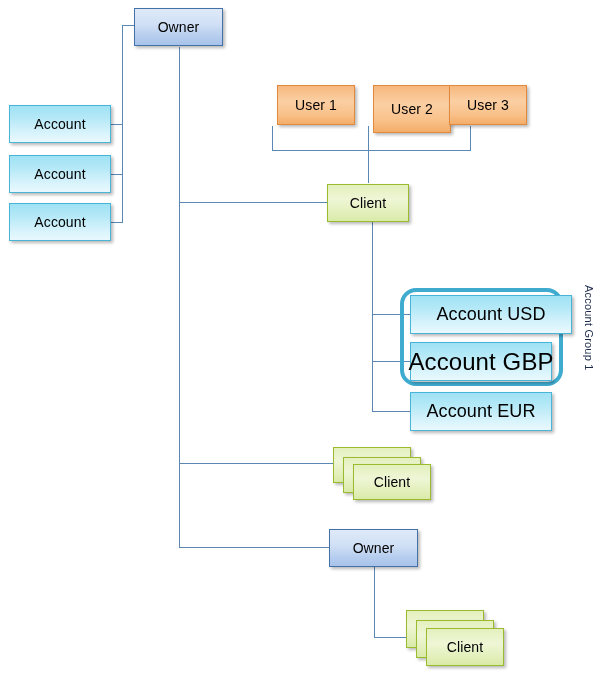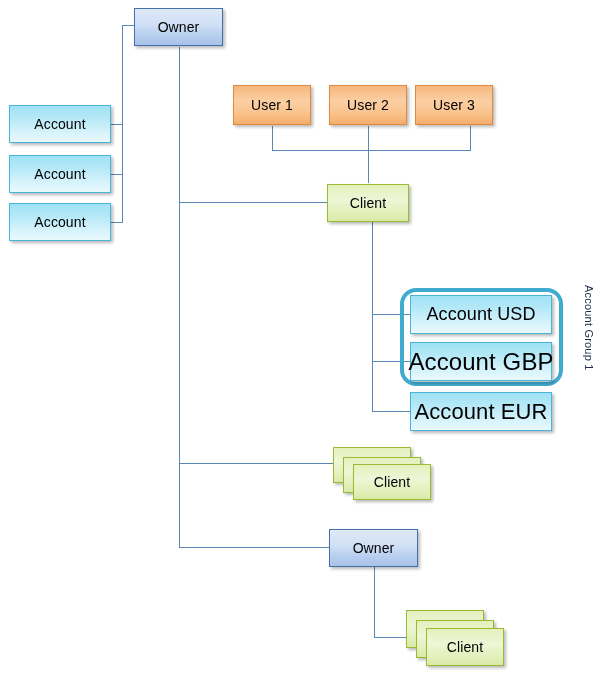--- a/index.html
+++ b/index.html
@@ -47,20 +47,21 @@
   
   .node.account {
     border: 1px solid #4ab4d8;
     background: linear-gradient(to bottom, #9fe2f4 0%, #b6e9f7 35%, #d4f2fb 70%, #e9f9fd 100%);
   }
 
   
   .node.user {
     border: 1px solid #e08a40;
     background: linear-gradient(to bottom, #f6b87e 0%, #fbcfa3 40%, #f9c18a 75%, #f4ad69 100%);
+    margin-left: 44px;
   }
 
   
   .node.client {
     border: 1px solid #9bbb2f;
     background: linear-gradient(to bottom, #e4f0bd 0%, #eef6d6 40%, #e2efb8 80%, #d9eaa8 100%);
   }
 
   
   .stack-shell {
@@ -129,41 +130,41 @@
   <div class="node account" style="left:9px; top:155px; width:102px; height:38px;">
     <span>Account</span>
   </div>
   <div class="node account" style="left:9px; top:203px; width:102px; height:38px;">
     <span>Account</span>
   </div>
 
   <div class="node user" style="left:233px; top:85px; width:78px; height:40px;">
     <span>User 1</span>
   </div>
-  <div class="node user" style="left:329px; top:85px; width:78px; height:40px;text-align:center;">
+  <div class="node user" style="left:329px; top:85px; width:78px; height:48px;text-align:center;">
     <span>User 2</span>
   </div>
-  <div class="node user" style="left:415px; top:85px; width:78px; height:40px;">
+  <div class="node user" style="left:405px; top:85px; width:78px; height:40px;">
     <span>User 3</span>
   </div>
 
   <div class="node client" style="left:327px; top:184px; width:82px; height:38px;">
     <span>Client</span>
   </div>
 
   <div class="group-box" style="left:400px; top:288px; width:163px; height:98px;"></div>
   <div class="group-label" style="left:595px; top:285px;">Account Group 1</div>
 
-  <div class="node account" style="left:410px; top:295px; width:142px; height:39px; font-size:18px;">
+  <div class="node account" style="left:410px; top:295px; width:162px; height:39px; font-size:18px;">
     <span>Account USD</span>
   </div>
   <div class="node account" style="left:410px; top:342px; width:142px; height:39px; font-size:24px;">
     <span>Account GBP</span>
   </div>
-  <div class="node account" style="left:410px; top:392px; width:142px; height:39px; font-size:22px;">
+  <div class="node account" style="left:410px; top:392px; width:142px; height:39px; font-size:18px;">
     <span>Account EUR</span>
   </div>
 
   <div class="stack-shell" style="left:333px; top:447px; width:78px; height:36px;"></div>
   <div class="stack-shell" style="left:343px; top:457px; width:78px; height:36px;"></div>
   <div class="node client" style="left:353px; top:464px; width:78px; height:36px;">
     <span>Client</span>
   </div>
 
   <div class="node owner" style="left:329px; top:529px; width:89px; height:38px;">

